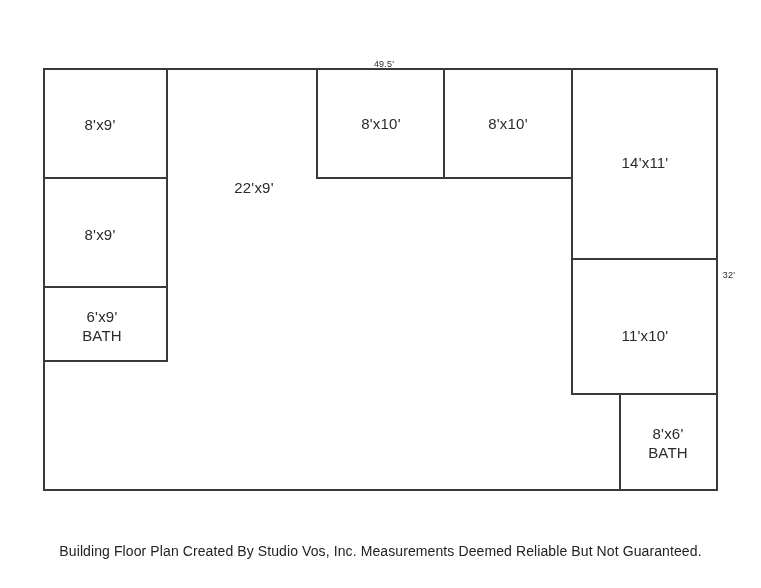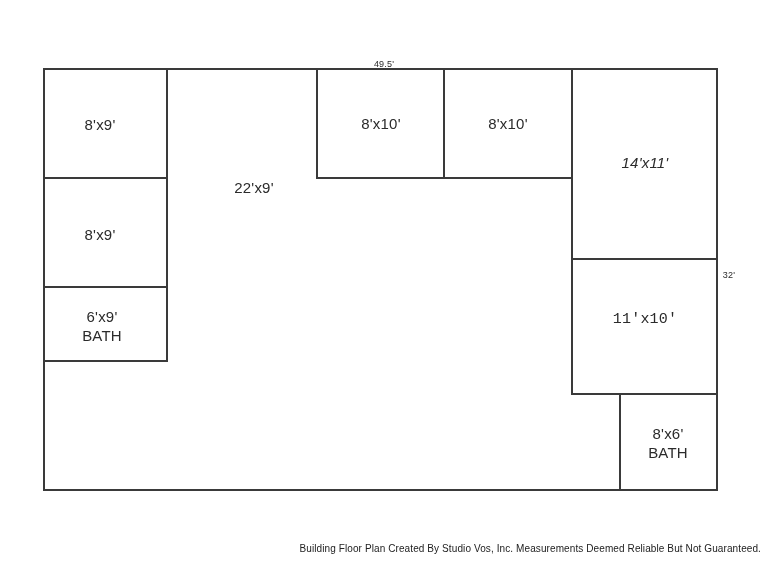--- a/index.html
+++ b/index.html
@@ -38,22 +38,22 @@
     font-size: 9px;
     letter-spacing: 0.2px;
     color: #2b2b2b;
     white-space: nowrap;
   }
   .footer {
     position: absolute;
     left: 0;
     right: 0;
     top: 543px;
-    text-align: right;
-    font-size: 10px;
+    text-align: center;
+    font-size: 14px;
     color: #222222;
     letter-spacing: 0.1px;
   }
 </style>
 </head>
 <body>
 
 <div class="page">
   <svg id="plan-svg" width="761" height="588" viewBox="0 0 761 588">
       <line x1="44" y1="69" x2="717" y2="69" stroke="#3a3a3a" stroke-width="2" stroke-linecap="square"></line>
@@ -73,21 +73,21 @@
       <line x1="717" y1="69" x2="717" y2="490" stroke="#3a3a3a" stroke-width="2" stroke-linecap="square"></line>
     </svg>
   <div id="room-labels">
       <div class="room-label" style="left: 100px; top: 125px;">8'x9'</div>
       <div class="room-label" style="left: 100px; top: 235px;">8'x9'</div>
       <div class="room-label" style="left: 102px; top: 327px;">6'x9'
 BATH</div>
       <div class="room-label" style="left: 242px; top: 188px; margin-left: 12px;">22'x9'</div>
       <div class="room-label" style="left: 381px; top: 124px;">8'x10'</div>
       <div class="room-label" style="left: 508px; top: 124px;">8'x10'</div>
-      <div class="room-label" style="left: 645px; top: 163px; font-style: italic;">14'x11'</div>
-      <div class="room-label" style="left: 645px; top: 320px; font-family: Liberation Mono, monospace;">11'x10'</div>
+      <div class="room-label" style="left: 645px; top: 163px;">14'x11'</div>
+      <div class="room-label" style="left: 645px; top: 336px;">11'x10'</div>
       <div class="room-label" style="left: 668px; top: 444px;">8'x6'
 BATH</div>
     </div>
   <div class="dim-label" id="dim-width" style="left: 384px; top: 56px; margin-top: 8px;">49.5'</div>
   <div class="dim-label" id="dim-height" style="left: 729px; top: 275px;">32'</div>
   <div class="footer">Building Floor Plan Created By Studio Vos, Inc. Measurements Deemed Reliable But Not Guaranteed.</div>
 </div>
 
 </body></html>

